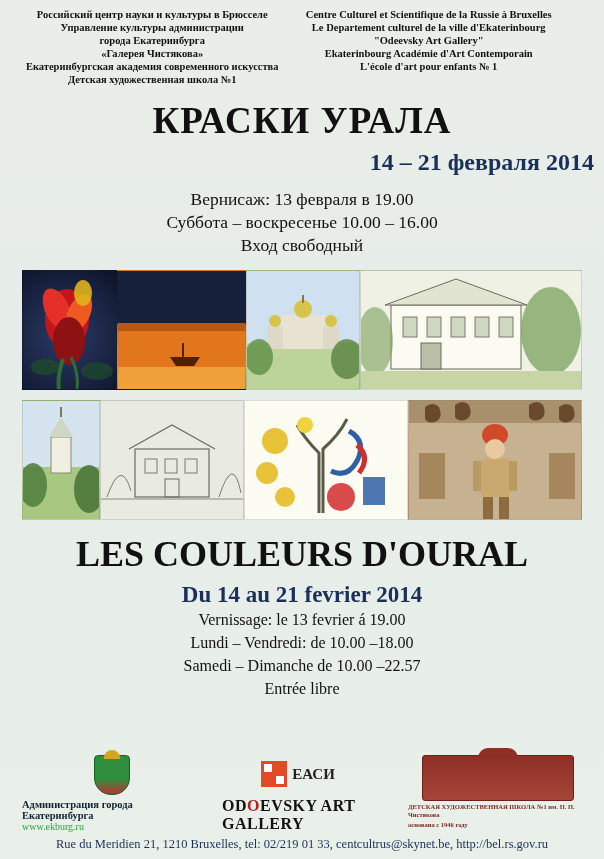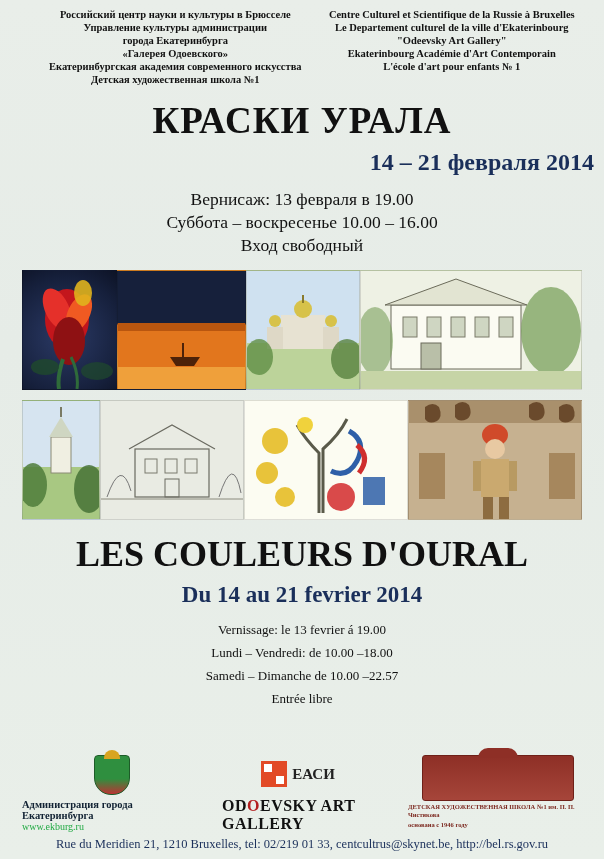--- a/index.html
+++ b/index.html
@@ -18,21 +18,21 @@
     position: relative;
     width: 604px;
     height: 859px;
     box-sizing: border-box;
     background: linear-gradient(180deg, #e9eee9 0%, #e6ece7 40%, #e9efe9 100%);
     padding: 6px 10px 0 10px;
   }
   
   .header {
     display: flex;
-    justify-content: flex-end;
+    justify-content: flex-start;
     align-items: flex-start;
     font-weight: bold;
     font-size: 10.5px;
     line-height: 13px;
     padding: 2px 4px 0 4px;
   }
   .header .col {
     width: 48%;
     text-align: center;
   }
@@ -116,23 +116,22 @@
   }
   .dates-fr {
     text-align: center;
     font-size: 23px;
     font-weight: bold;
     margin-top: 8px;
     color: #1a2f5a;
   }
   .info-fr {
     text-align: center;
-    font-size: 13px;
+    font-size: 16px;
     line-height: 23px;
-    margin-top: 10px;
   }
   
   .footer {
     position: absolute;
     left: 0; right: 0; bottom: 0;
     height: 104px;
   }
   .logos {
     position: relative;
     height: 78px;
@@ -200,21 +199,21 @@
 </head>
 <body>
 
 <div class="poster">
 
   <div class="header">
     <div class="col">
       <div>Российский центр науки и культуры в Брюсселе</div>
       <div>Управление культуры администрации</div>
       <div>города Екатеринбурга</div>
-      <div>«Галерея Одоевского»</div>
+      <div>«Галерея Чистякова»</div>
       <div>Екатеринбургская академия современного искусства</div>
       <div>Детская художественная школа №1</div>
     </div>
     <div class="col">
       <div>Centre Culturel et Scientifique de la Russie à Bruxelles</div>
       <div>Le Departement  culturel  de la ville d'Ekaterinbourg</div>
       <div>"Odeevsky Art Gallery"</div>
       <div>Ekaterinbourg Académie d'Art Contemporain</div>
       <div>L'école d'art pour enfants № 1</div>
     </div>

